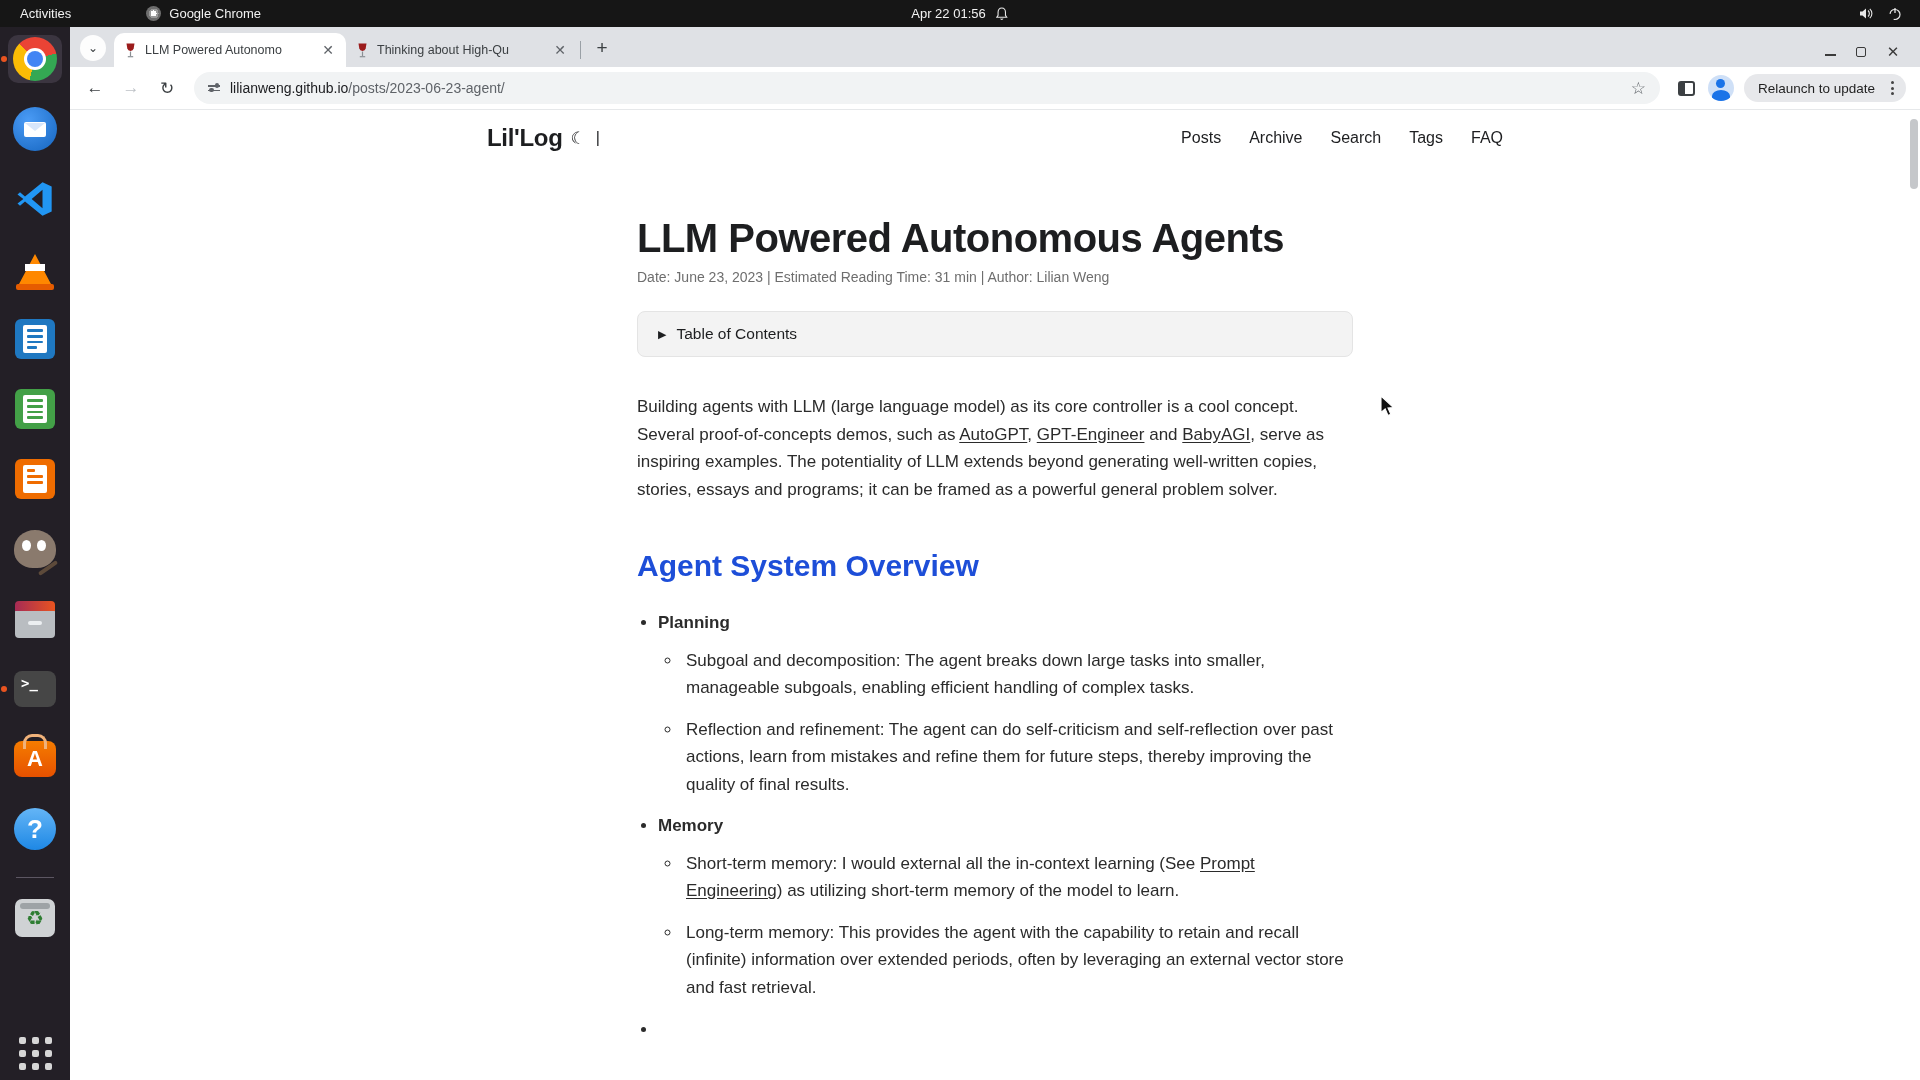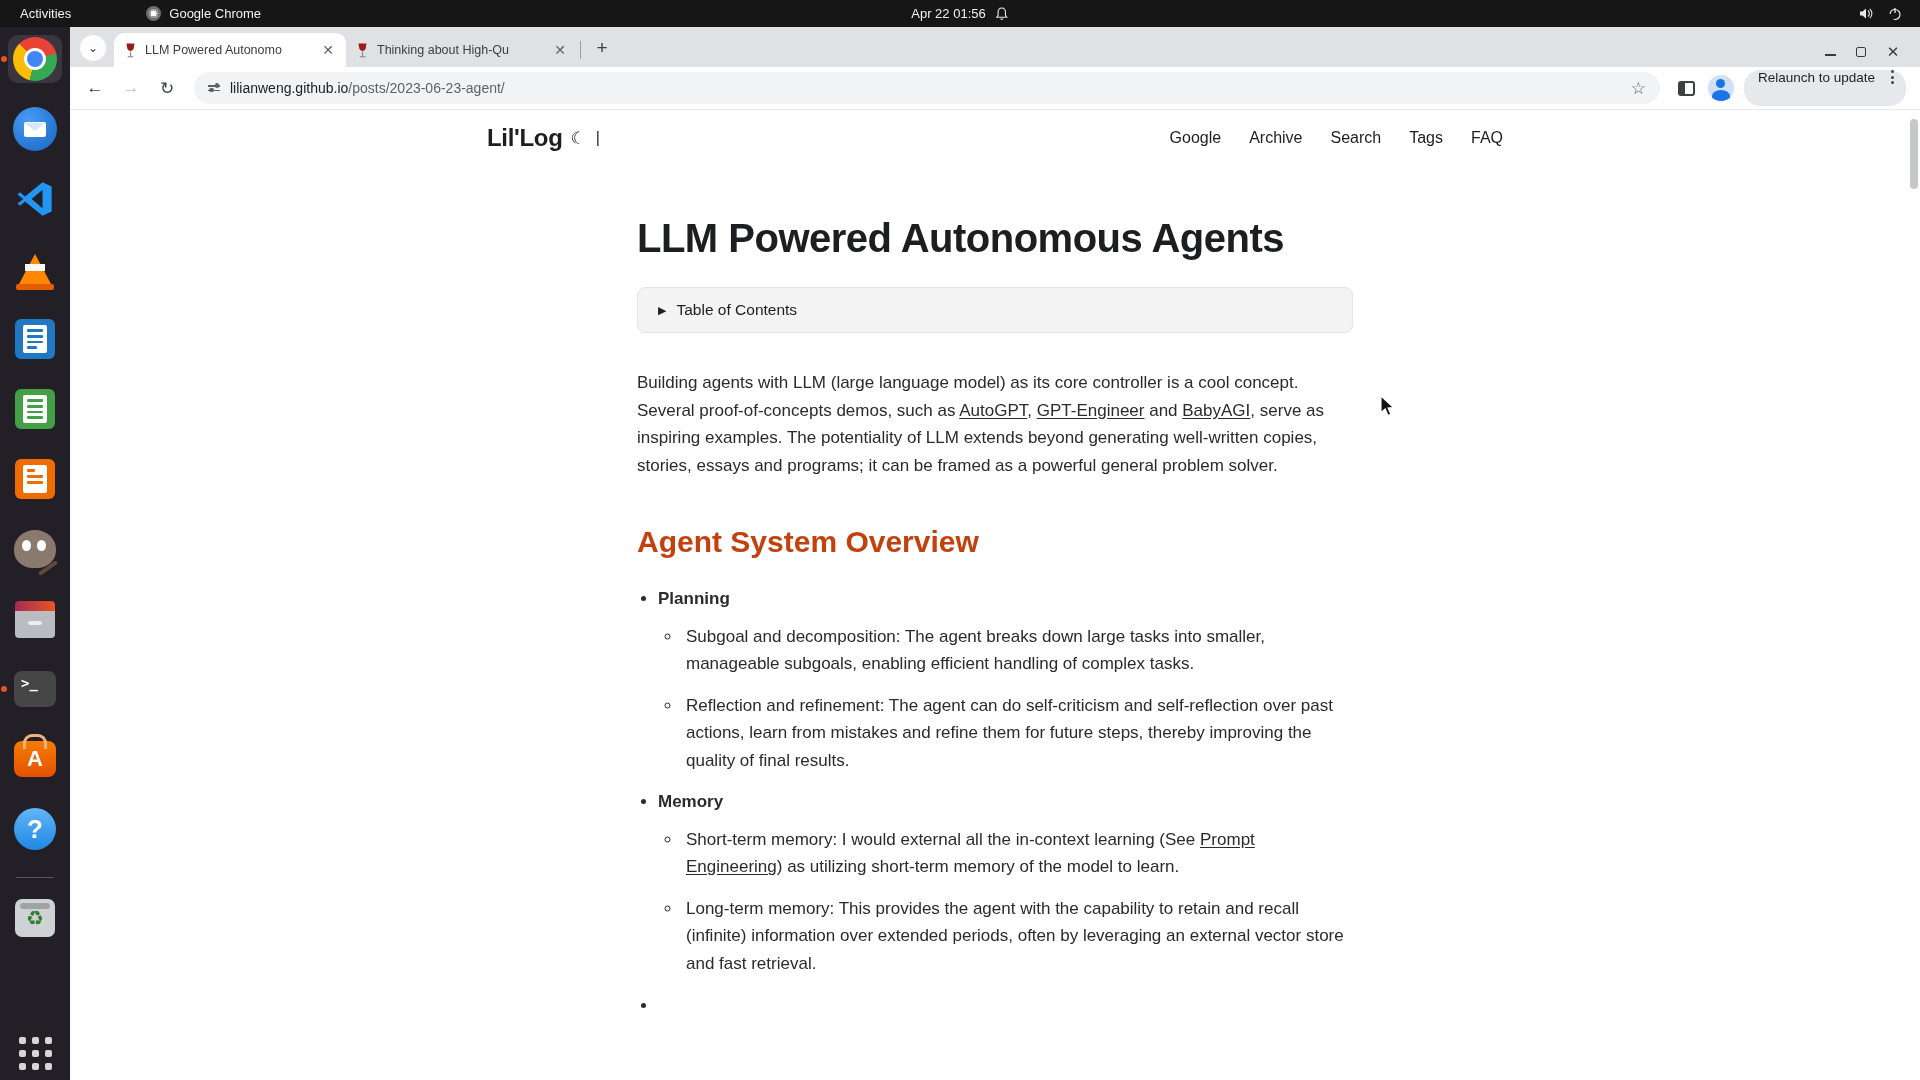--- a/index.html
+++ b/index.html
@@ -136,22 +136,22 @@
   .panel-icon { width:17px; height:15px; border:2px solid #3c4043; border-radius:3px;
     position:relative; }
   .panel-icon::before { content:""; position:absolute; left:0; top:0; bottom:0;
     width:5px; background:#3c4043; }
   .avatar { width:26px; height:26px; border-radius:50%; background:#cfe0f7;
     position:relative; overflow:hidden; }
   .avatar::before { content:""; position:absolute; top:4px; left:8.5px; width:9px;
     height:9px; border-radius:50%; background:#1a73e8; }
   .avatar::after { content:""; position:absolute; top:15px; left:4px; width:18px;
     height:12px; border-radius:50% 50% 0 0; background:#1a73e8; }
-  .relaunch { height:36px; border-radius:16px; background:#e7e8eb; display:flex;
-    gap:10px; padding:0 6px 0 14px; font-size:13.5px;
+  .relaunch { height:28px; border-radius:16px; background:#e7e8eb; display:flex;
+    align-items:center; gap:10px; padding:0 6px 0 14px; font-size:13.5px;
     color:#1f1f1f; margin:0 4px; }
   .kebab { color:#444; font-size:14px; letter-spacing:0; line-height:4px;
     display:flex; flex-direction:column; align-items:center; gap:2.5px; padding:0 6px; }
   .kebab i { width:3px; height:3px; border-radius:50%; background:#444; display:block; }
 
   
   .content { position:absolute; top:84px; left:0; right:0; bottom:0; background:#fff;
     overflow:hidden; }
   .scrollbar { position:absolute; right:2px; top:8px; width:8px; height:70px;
     background:#c5c7ca; border-radius:4px; z-index:5; }
@@ -167,21 +167,21 @@
   .article { width:716px; margin:0 auto; color:#2b2b2b; }
   .article h1 { font-size:40px; font-weight:bold; color:#1d1e20; margin-top:64px;
     letter-spacing:-0.5px; }
   .meta { font-size:14px; color:#6e6e6e; margin-top:8px; }
   .toc { margin-top:26px; background:#f3f3f3; border:1px solid #e4e4e4;
     border-radius:8px; padding:13px 20px; font-size:15.5px; color:#1d1e20;
     display:flex; align-items:center; gap:10px; }
   .toc .tri { font-size:11px; }
   .article p { font-size:17px; line-height:1.62; margin-top:36px; }
   .article a { color:#2b2b2b; text-decoration:underline; text-underline-offset:2px; }
-  .article h2 { font-size:30px; font-weight:bold; color:#c2410c; margin-top:46px; }
+  .article h2 { font-size:30px; font-weight:bold; color:#1d4ed8; margin-top:46px; }
   .article p.tight { margin-top:26px; }
   ul.l1 { margin-top:26px; padding-left:21px; font-size:17px; line-height:1.62; }
   ul.l1 > li { margin-bottom:14px; }
   ul.l1 > li > .b { font-weight:bold; }
   ul.l2 { list-style:circle; padding-left:24px; margin-top:10px; }
   ul.l2 > li { margin-bottom:14px; padding-left:4px; }
 
   
   .cursor { position:absolute; left:1380px; top:395px; z-index:99; }
 </style>
@@ -377,30 +377,31 @@
   <div class="content">
     <div class="scrollbar"></div>
 
     <div class="site-header">
       <div class="logo-wrap">
         <span class="logo">Lil'Log</span>
         <span class="moon">☾</span>
         <span class="caret-bar">|</span>
       </div>
       <div class="site-nav">
-        <span>Google</span>
+        <span>Posts</span>
         <span>Archive</span>
         <span>Search</span>
         <span>Tags</span>
         <span>FAQ</span>
       </div>
     </div>
 
     <div class="article">
       <h1>LLM Powered Autonomous Agents</h1>
+      <div class="meta">Date: June 23, 2023 | Estimated Reading Time: 31 min | Author: Lilian Weng</div>
 
       <div class="toc">
         <span class="tri">▶</span>
         <span>Table of Contents</span>
       </div>
 
       <p><span>Building agents with LLM (large language model) as its core controller is a cool concept. Several proof-of-concepts demos, such as </span><a>AutoGPT</a><span>, </span><a>GPT-Engineer</a><span> and </span><a>BabyAGI</a><span>, serve as inspiring examples. The potentiality of LLM extends beyond generating well-written copies, stories, essays and programs; it can be framed as a powerful general problem solver.</span></p>
 
       <h2>Agent System Overview</h2>
 

